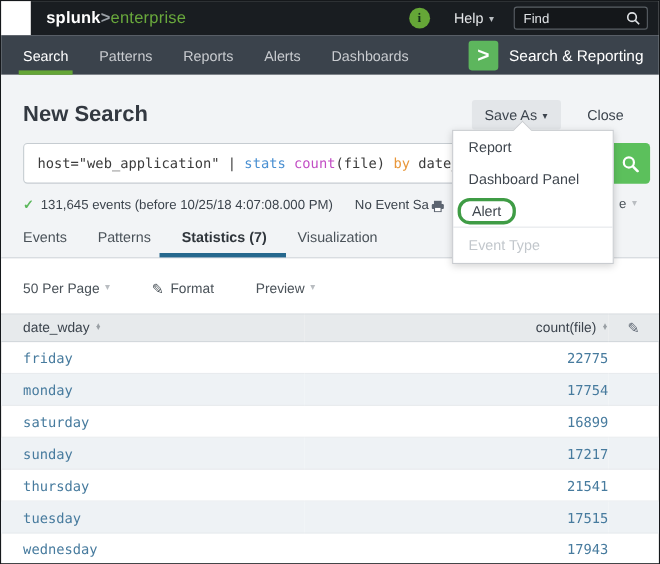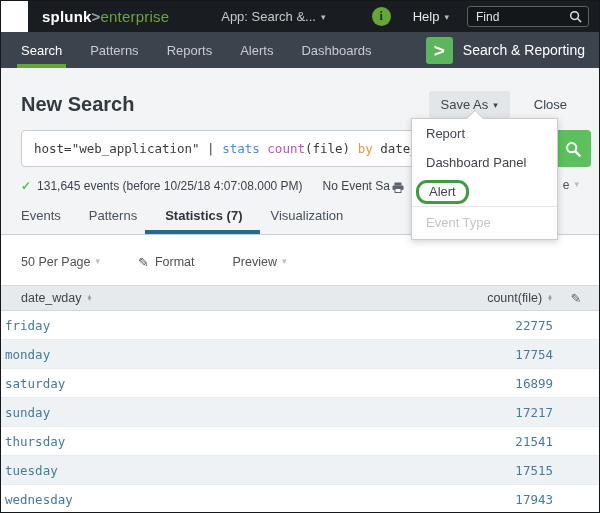--- a/index.html
+++ b/index.html
@@ -74,21 +74,21 @@
   thead th { background:#e7eaec; height:25px; font-weight:normal; color:#3c444d;
     border-top:1px solid #d3d8dc; border-bottom:1px solid #d3d8dc; padding:0; }
   th.col-day { text-align:left; padding-left:20px; }
   th.col-count { text-align:right; }
   th.col-edit { width:46px; }
   .th-flex { display:flex; align-items:center; }
   .th-flex.right { justify-content:flex-end; }
   .sorter { display:inline-flex; flex-direction:column; line-height:.55; margin-left:5px; color:#9aa0a5; font-size:6px; }
   tbody td { height:29px; font-family:"DejaVu Sans Mono", monospace; color:#477b9e;
     border-bottom:1px solid #e8ebee; padding:0; }
-  td.cell-day { padding-left:4px; }
+  td.cell-day { padding-left:20px; }
   td.cell-count { text-align:right; }
   tbody tr:nth-child(even) { background:#eef2f5; }
   thead .pencil { color:#5c6470; margin:0; }
   th.col-edit .th-flex { justify-content:center; }
 
   
   .dropdown { position:absolute; left:410px; top:117px; width:147px; background:#fff;
     border:1px solid #c9ccd0; box-shadow:0 2px 7px rgba(0,0,0,.18); z-index:20; }
   .notch { position:absolute; top:-7px; left:57px; width:12px; height:12px; background:#fff;
     border-left:1px solid #c9ccd0; border-top:1px solid #c9ccd0; transform:rotate(45deg); }
@@ -97,23 +97,20 @@
   .alert-ring { display:inline-block; border:3px solid #3f9c45; border-radius:11px; padding:1px 10px 2px; margin:-4px 0 -5px -10px; }
 </style>
 </head>
 <body>
 
 <div class="screen">
 
   <div class="topbar">
     <div class="logo">
       <span class="brand">splunk</span><span class="gt">&gt;</span><span class="product">enterprise</span>
-    </div>
-    <div class="app-menu">
-      <span>App: Search &amp;...</span><span class="caret">▾</span>
     </div>
     <div class="topbar-right">
       <div class="info-circle">i</div>
       <div class="help">
         <span>Help</span><span class="caret">▾</span>
       </div>
       <div class="findbox">
         <input type="text" placeholder="Find" style="">
         <svg width="13" height="13" viewBox="0 0 14 14">
           <circle cx="6" cy="6" r="4.2" fill="none" stroke="#dfe2e5" stroke-width="1.6"></circle>

